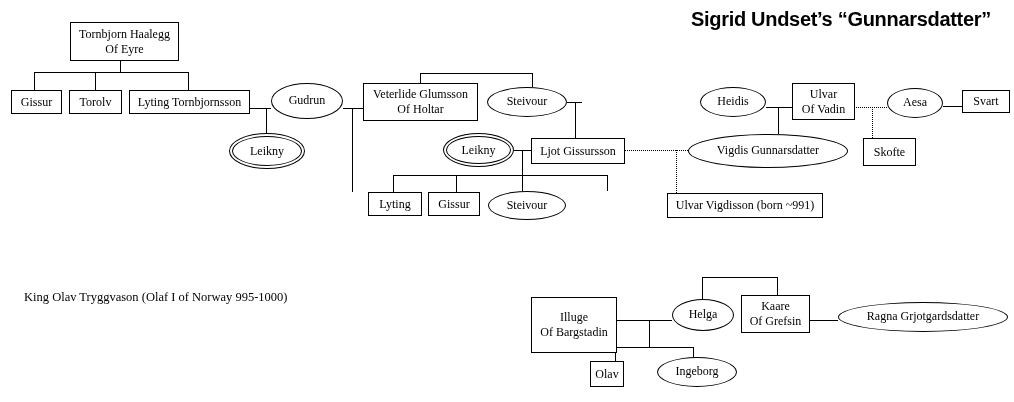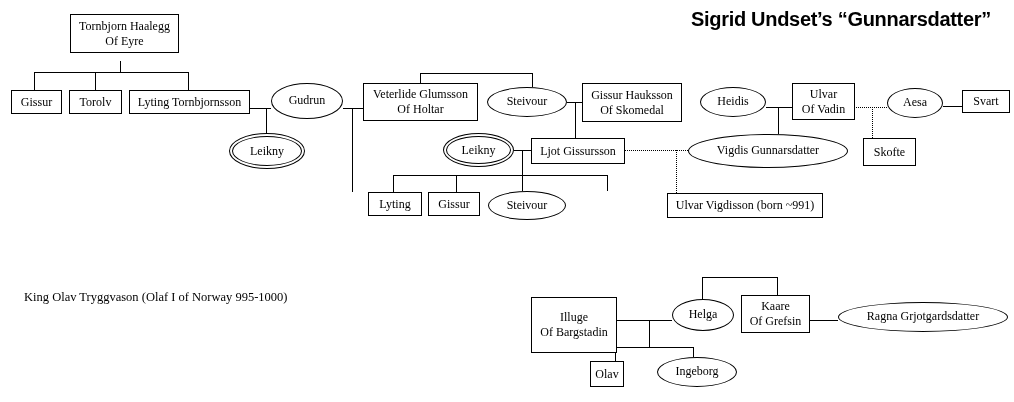--- a/index.html
+++ b/index.html
@@ -59,37 +59,34 @@
   <div class="hl" style="left:615px;top:347px;width:78px"></div>
   <div class="vl" style="left:615px;top:347px;height:14px"></div>
   <div class="vl" style="left:693px;top:347px;height:10px"></div>
   <div class="hl" style="left:810px;top:320px;width:28px"></div>
 
   <div class="hl dot" style="left:625px;top:150px;width:63px"></div>
   <div class="vl dot" style="left:676px;top:150px;height:43px"></div>
   <div class="hl dot" style="left:856px;top:107px;width:31px"></div>
   <div class="vl dot" style="left:872px;top:107px;height:31px"></div>
 
-  <div class="box" style="left:70px;top:14px;width:109px;height:39px">
+  <div class="box" style="left:70px;top:22px;width:109px;height:39px">
     <span><span>Tornbjorn Haalegg</span><br><span>Of Eyre</span></span>
   </div>
   <div class="box" style="left:11px;top:90px;width:51px;height:24px">
     <span>Gissur</span>
   </div>
   <div class="box" style="left:69px;top:90px;width:53px;height:24px">
     <span>Torolv</span>
   </div>
   <div class="box" style="left:129px;top:90px;width:121px;height:24px">
     <span>Lyting Tornbjornsson</span>
   </div>
   <div class="box" style="left:363px;top:83px;width:115px;height:38px">
     <span><span>Veterlide Glumsson</span><br><span>Of Holtar</span></span>
-  </div>
-  <div class="box" style="left:582px;top:83px;width:100px;height:39px">
-    <span><span>Gissur Hauksson</span><br><span>Of Skomedal</span></span>
   </div>
   <div class="box" style="left:792px;top:83px;width:63px;height:37px">
     <span><span>Ulvar</span><br><span>Of Vadin</span></span>
   </div>
   <div class="box" style="left:962px;top:90px;width:48px;height:23px">
     <span>Svart</span>
   </div>
   <div class="box" style="left:531px;top:138px;width:94px;height:26px">
     <span>Ljot Gissursson</span>
   </div>

